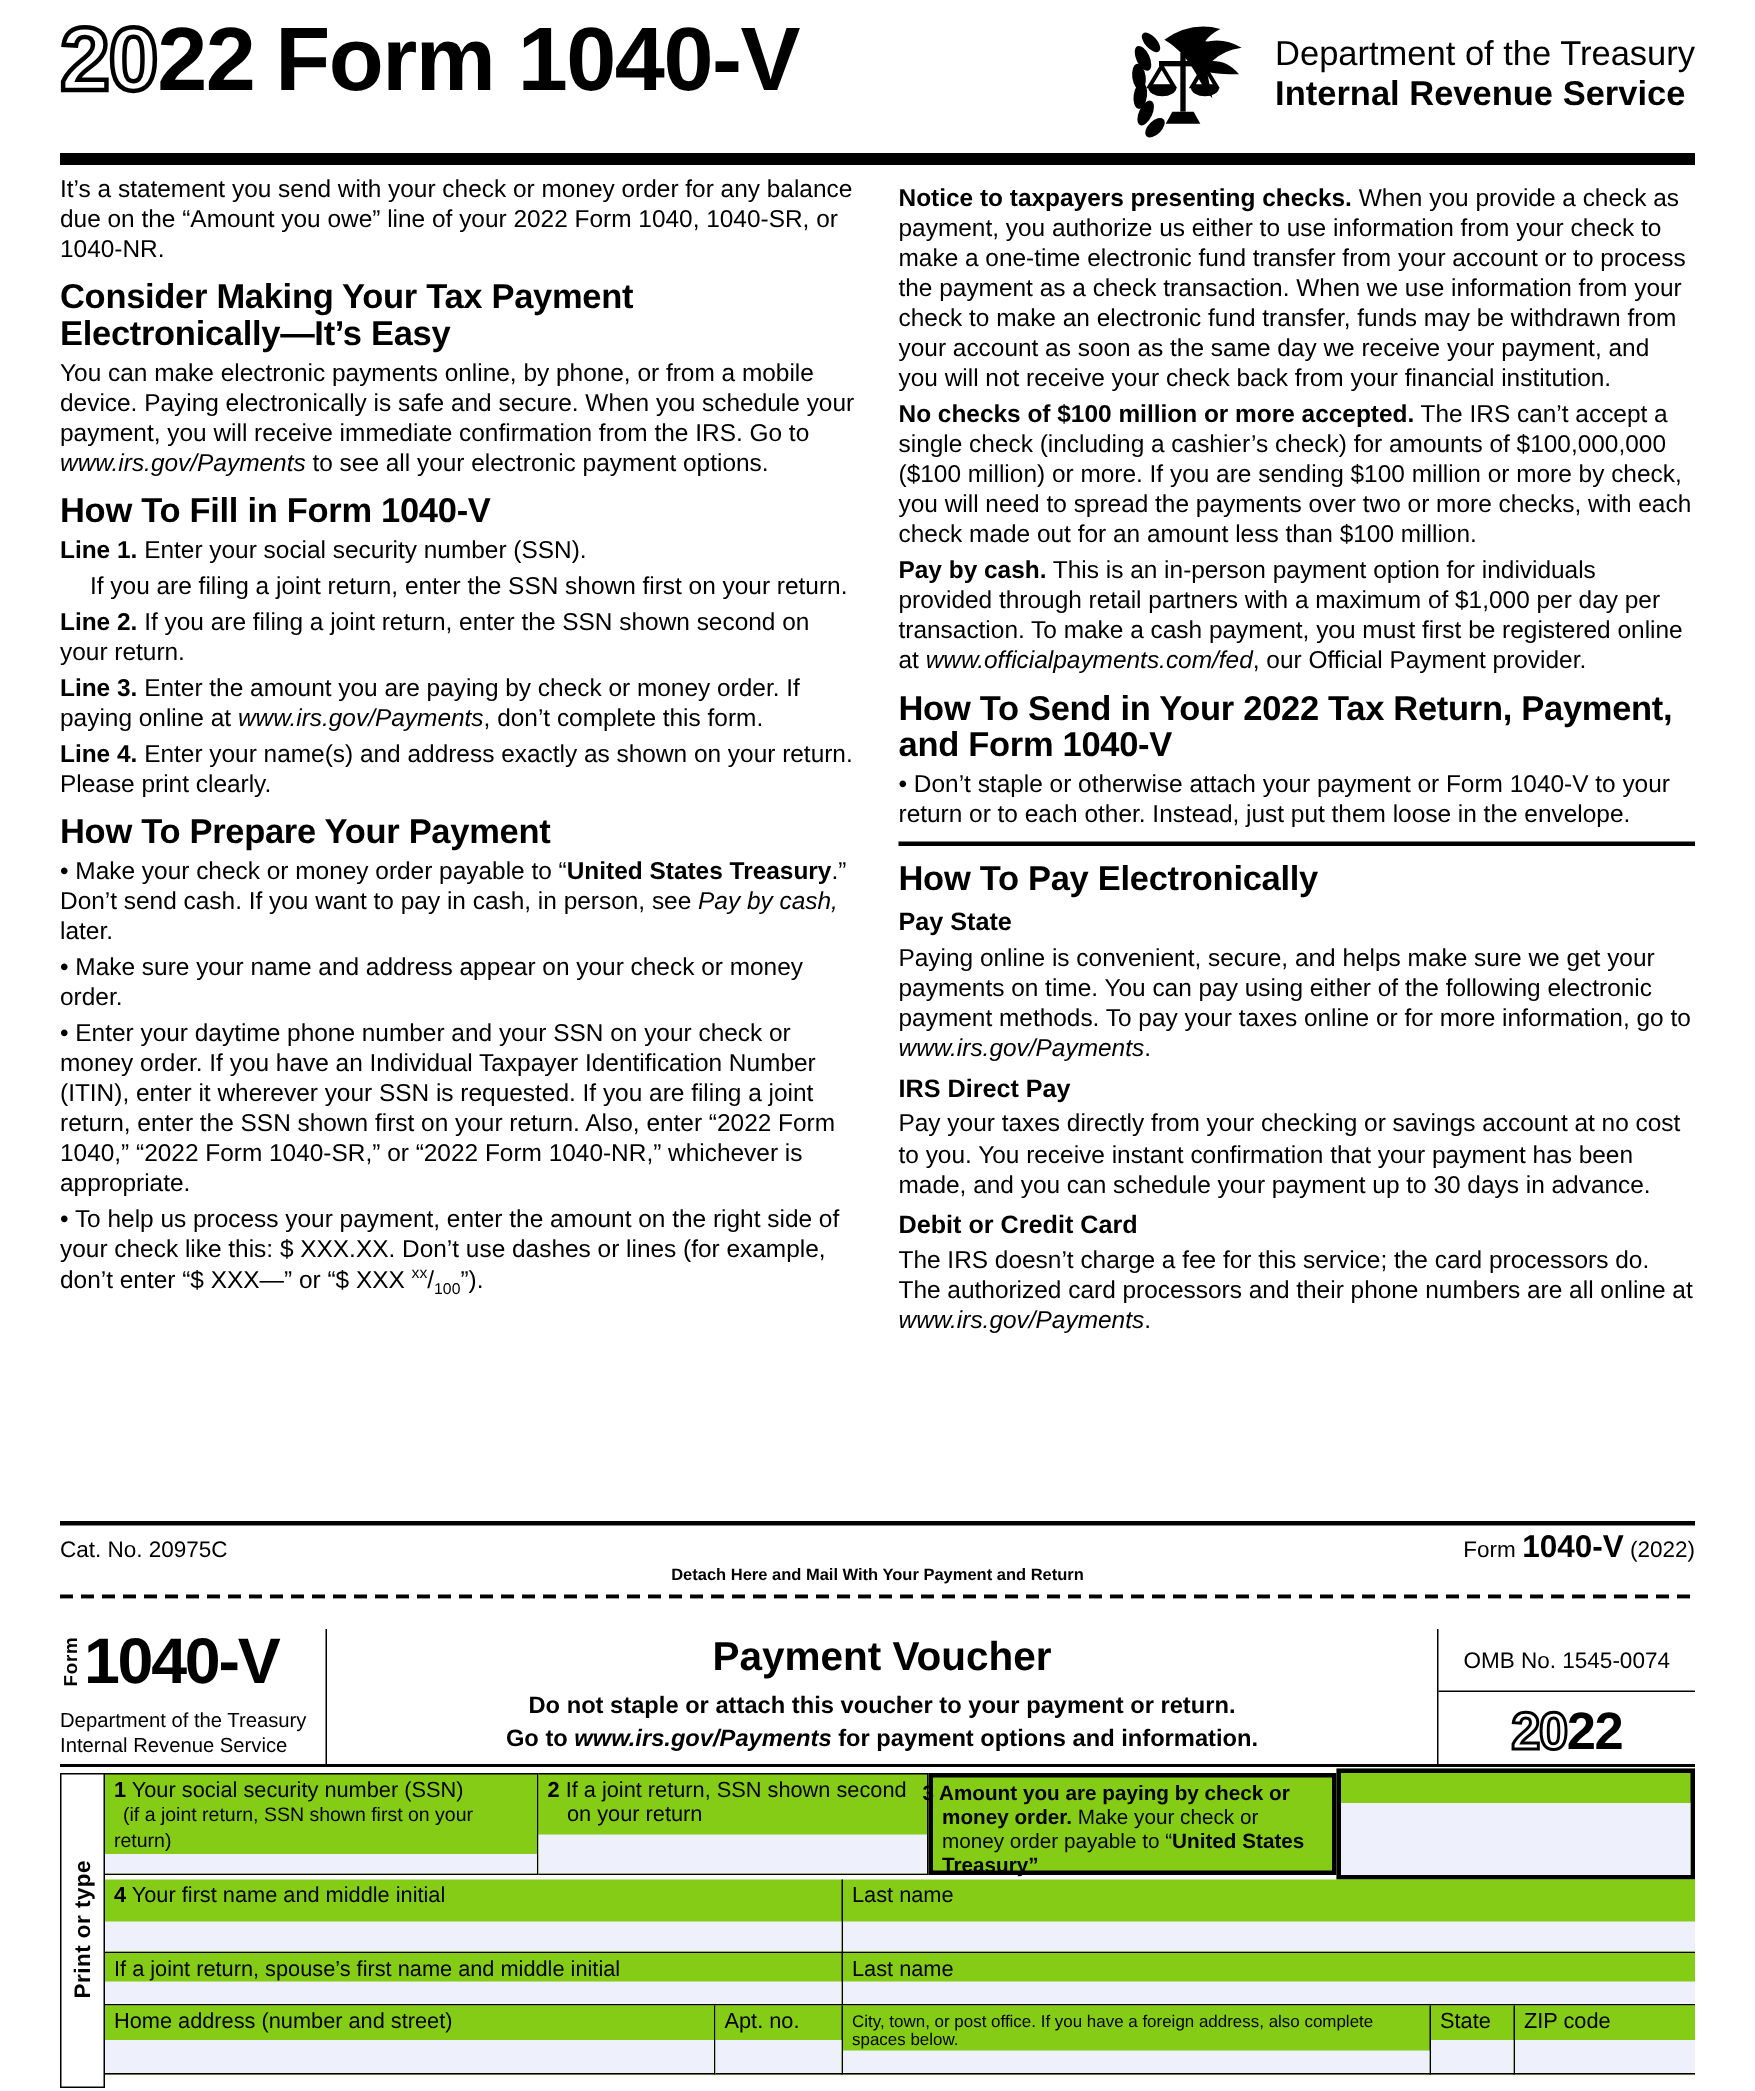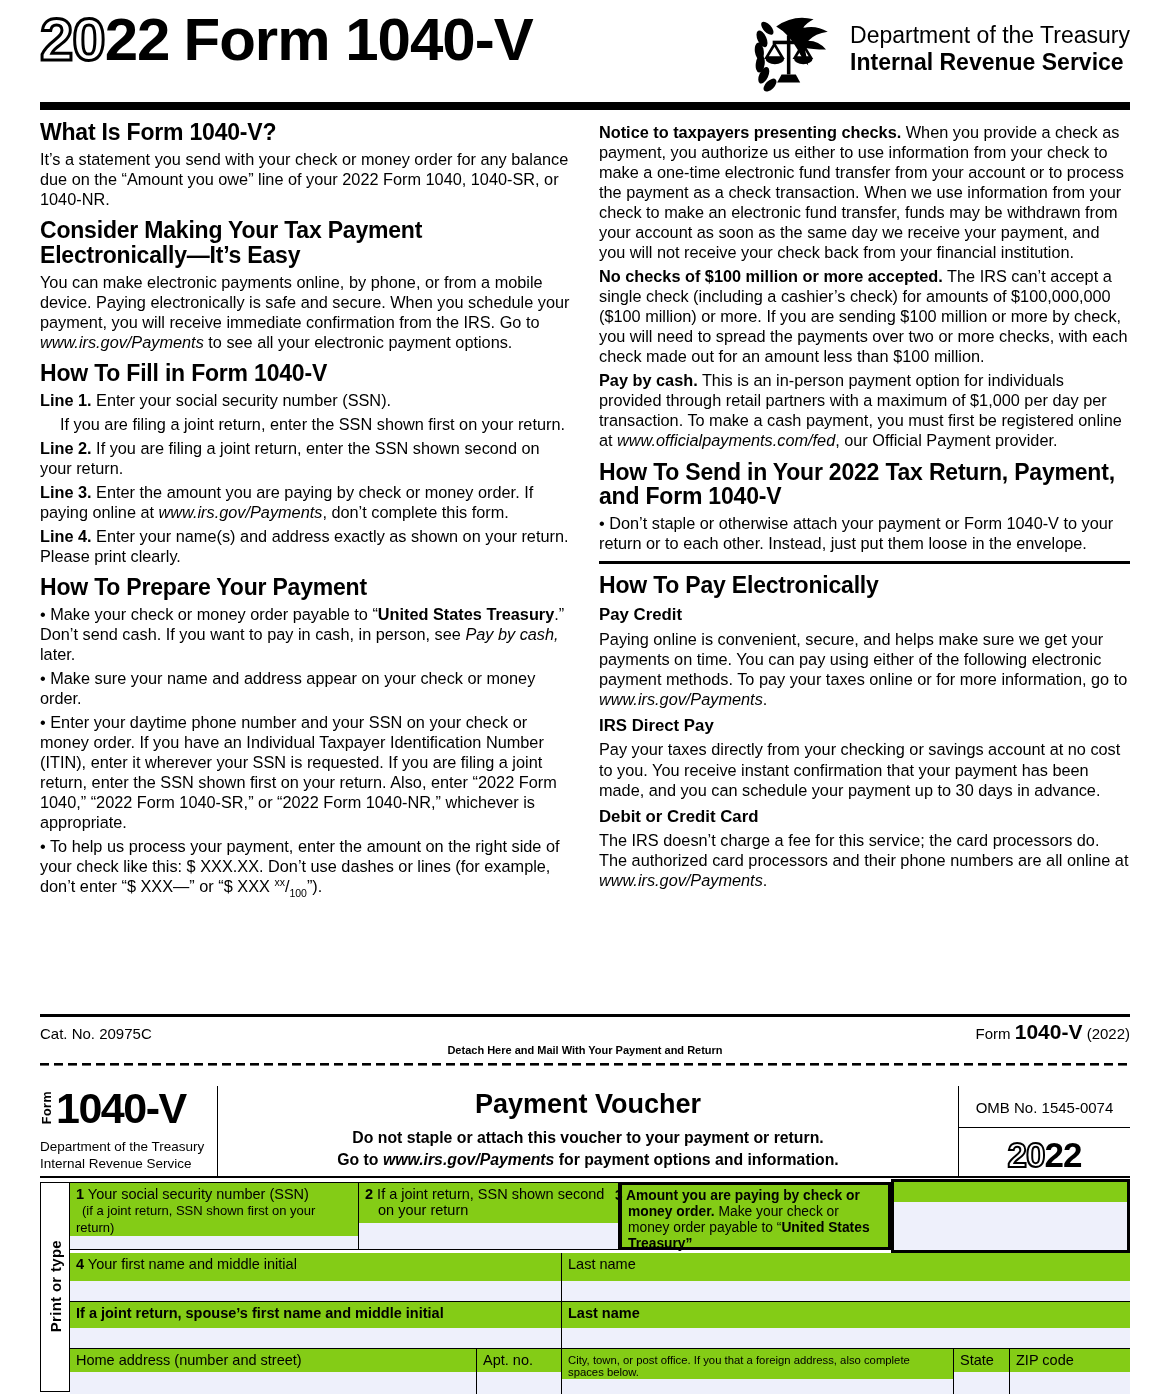--- a/index.html
+++ b/index.html
@@ -62,21 +62,21 @@
 
   
   .v-table { display: flex; margin-top: 4px; height: 210px; }
   .v-side { width: 30px; border: 1.5px solid #000; display: flex; align-items: center; justify-content: center; flex: none; }
   .v-side span { writing-mode: vertical-rl; transform: rotate(180deg); font-weight: bold; font-size: 15px; letter-spacing: 0.3px; }
   .v-main { flex: 1; }
   .vrow { display: flex; }
   .cell { border-right: 1.5px solid #000; border-bottom: 1.5px solid #000; display: flex; flex-direction: column; position: relative; background: #84cc16; }
   .row1 .cell { border-top: 1.5px solid #000; height: 68px; }
   .row2 .cell { height: 49px; }
-  .row3 .cell { height: 47px; font-weight: bold; }
+  .row3 .cell { height: 35px; }
   .row4 .cell { height: 46px; }
   .cell.open-right { border-right: none; }
   .cell-label { padding: 3px 6px 0 6px; font-size: 14.5px; line-height: 1.15; }
   .cell-label .small { font-size: 13px; }
   .hang { padding-left: 19px; text-indent: -13px; }
   .field { background: #eef0fb; margin-top: auto; }
   .f26 { height: 26px; } .f20 { height: 20px; } .f22 { height: 22px; }
   .thick { border: 3px solid #000 !important; }
   .cell.amount { height: 74px; margin-top: -3px; }
   .box3-label { font-size: 13.8px; line-height: 1.18; padding: 3px 6px 0 6px; }
@@ -118,21 +118,20 @@
         <div class="l1">Department of the Treasury</div>
         <div class="l2">Internal Revenue Service</div>
       </div>
     </div>
   </div>
   <div class="black-bar"></div>
 
   <div class="cols">
 
     <div class="col">
-      <div class="h2" style="margin-top:4px">What Is Form 1040-V?</div>
       <p class="p">It’s a statement you send with your check or money order for any balance due on the “Amount you owe” line of your 2022 Form 1040, 1040-SR, or 1040-NR.</p>
 
       <div class="h2">Consider Making Your Tax Payment Electronically—It’s Easy</div>
       <p class="p"><span>You can make electronic payments online, by phone, or from a mobile device. Paying electronically is safe and secure. When you schedule your payment, you will receive immediate confirmation from the IRS. Go to </span><span class="i">www.irs.gov/Payments</span><span> to see all your electronic payment options.</span></p>
 
       <div class="h2">How To Fill in Form 1040-V</div>
       <p class="p"><span class="b">Line 1.</span><span> Enter your social security number (SSN).</span></p>
       <p class="p indent">If you are filing a joint return, enter the SSN shown first on your return.</p>
       <p class="p"><span class="b">Line 2.</span><span> If you are filing a joint return, enter the SSN shown second on your return.</span></p>
       <p class="p"><span class="b">Line 3.</span><span> Enter the amount you are paying by check or money order. If paying online at </span><span class="i">www.irs.gov/Payments</span><span>, don’t complete this form.</span></p>
@@ -149,21 +148,21 @@
       <p class="p" style="margin-top:6px"><span class="b">Notice to taxpayers presenting checks.</span><span> When you provide a check as payment, you authorize us either to use information from your check to make a one-time electronic fund transfer from your account or to process the payment as a check transaction. When we use information from your check to make an electronic fund transfer, funds may be withdrawn from your account as soon as the same day we receive your payment, and you will not receive your check back from your financial institution.</span></p>
       <p class="p"><span class="b">No checks of $100 million or more accepted.</span><span> The IRS can’t accept a single check (including a cashier’s check) for amounts of $100,000,000 ($100 million) or more. If you are sending $100 million or more by check, you will need to spread the payments over two or more checks, with each check made out for an amount less than $100 million.</span></p>
       <p class="p"><span class="b">Pay by cash.</span><span> This is an in-person payment option for individuals provided through retail partners with a maximum of $1,000 per day per transaction. To make a cash payment, you must first be registered online at </span><span class="i">www.officialpayments.com/fed</span><span>, our Official Payment provider.</span></p>
 
       <div class="h2">How To Send in Your 2022 Tax Return, Payment, and Form 1040-V</div>
       <p class="p">• Don’t staple or otherwise attach your payment or Form 1040-V to your return or to each other. Instead, just put them loose in the envelope.</p>
 
       <div class="divider"></div>
       <div class="h2">How To Pay Electronically</div>
 
-      <div class="sh">Pay Credit</div>
+      <div class="sh">Pay State</div>
       <p class="p"><span>Paying online is convenient, secure, and helps make sure we get your payments on time. You can pay using either of the following electronic payment methods. To pay your taxes online or for more information, go to </span><span class="i">www.irs.gov/Payments</span><span>.</span></p>
 
       <div class="sh">IRS Direct Pay</div>
       <p class="p">Pay your taxes directly from your checking or savings account at no cost to you. You receive instant confirmation that your payment has been made, and you can schedule your payment up to 30 days in advance.</p>
 
       <div class="sh">Debit or Credit Card</div>
       <p class="p"><span>The IRS doesn’t charge a fee for this service; the card processors do. The authorized card processors and their phone numbers are all online at </span><span class="i">www.irs.gov/Payments</span><span>.</span></p>
     </div>
   </div>
 
@@ -247,21 +246,21 @@
         <div class="vrow row4">
           <div class="cell w-home">
             <div class="cell-label">Home address (number and street)</div>
             <div class="field f22"></div>
           </div>
           <div class="cell w-apt">
             <div class="cell-label">Apt. no.</div>
             <div class="field f22"></div>
           </div>
           <div class="cell w-city">
-            <div class="cell-label city-label">City, town, or post office. If you that a foreign address, also complete spaces below.</div>
+            <div class="cell-label city-label">City, town, or post office. If you have a foreign address, also complete spaces below.</div>
             <div class="field f22"></div>
           </div>
           <div class="cell w-state">
             <div class="cell-label">State</div>
             <div class="field f22"></div>
           </div>
           <div class="cell w-zip open-right">
             <div class="cell-label">ZIP code</div>
             <div class="field f22"></div>
           </div>

